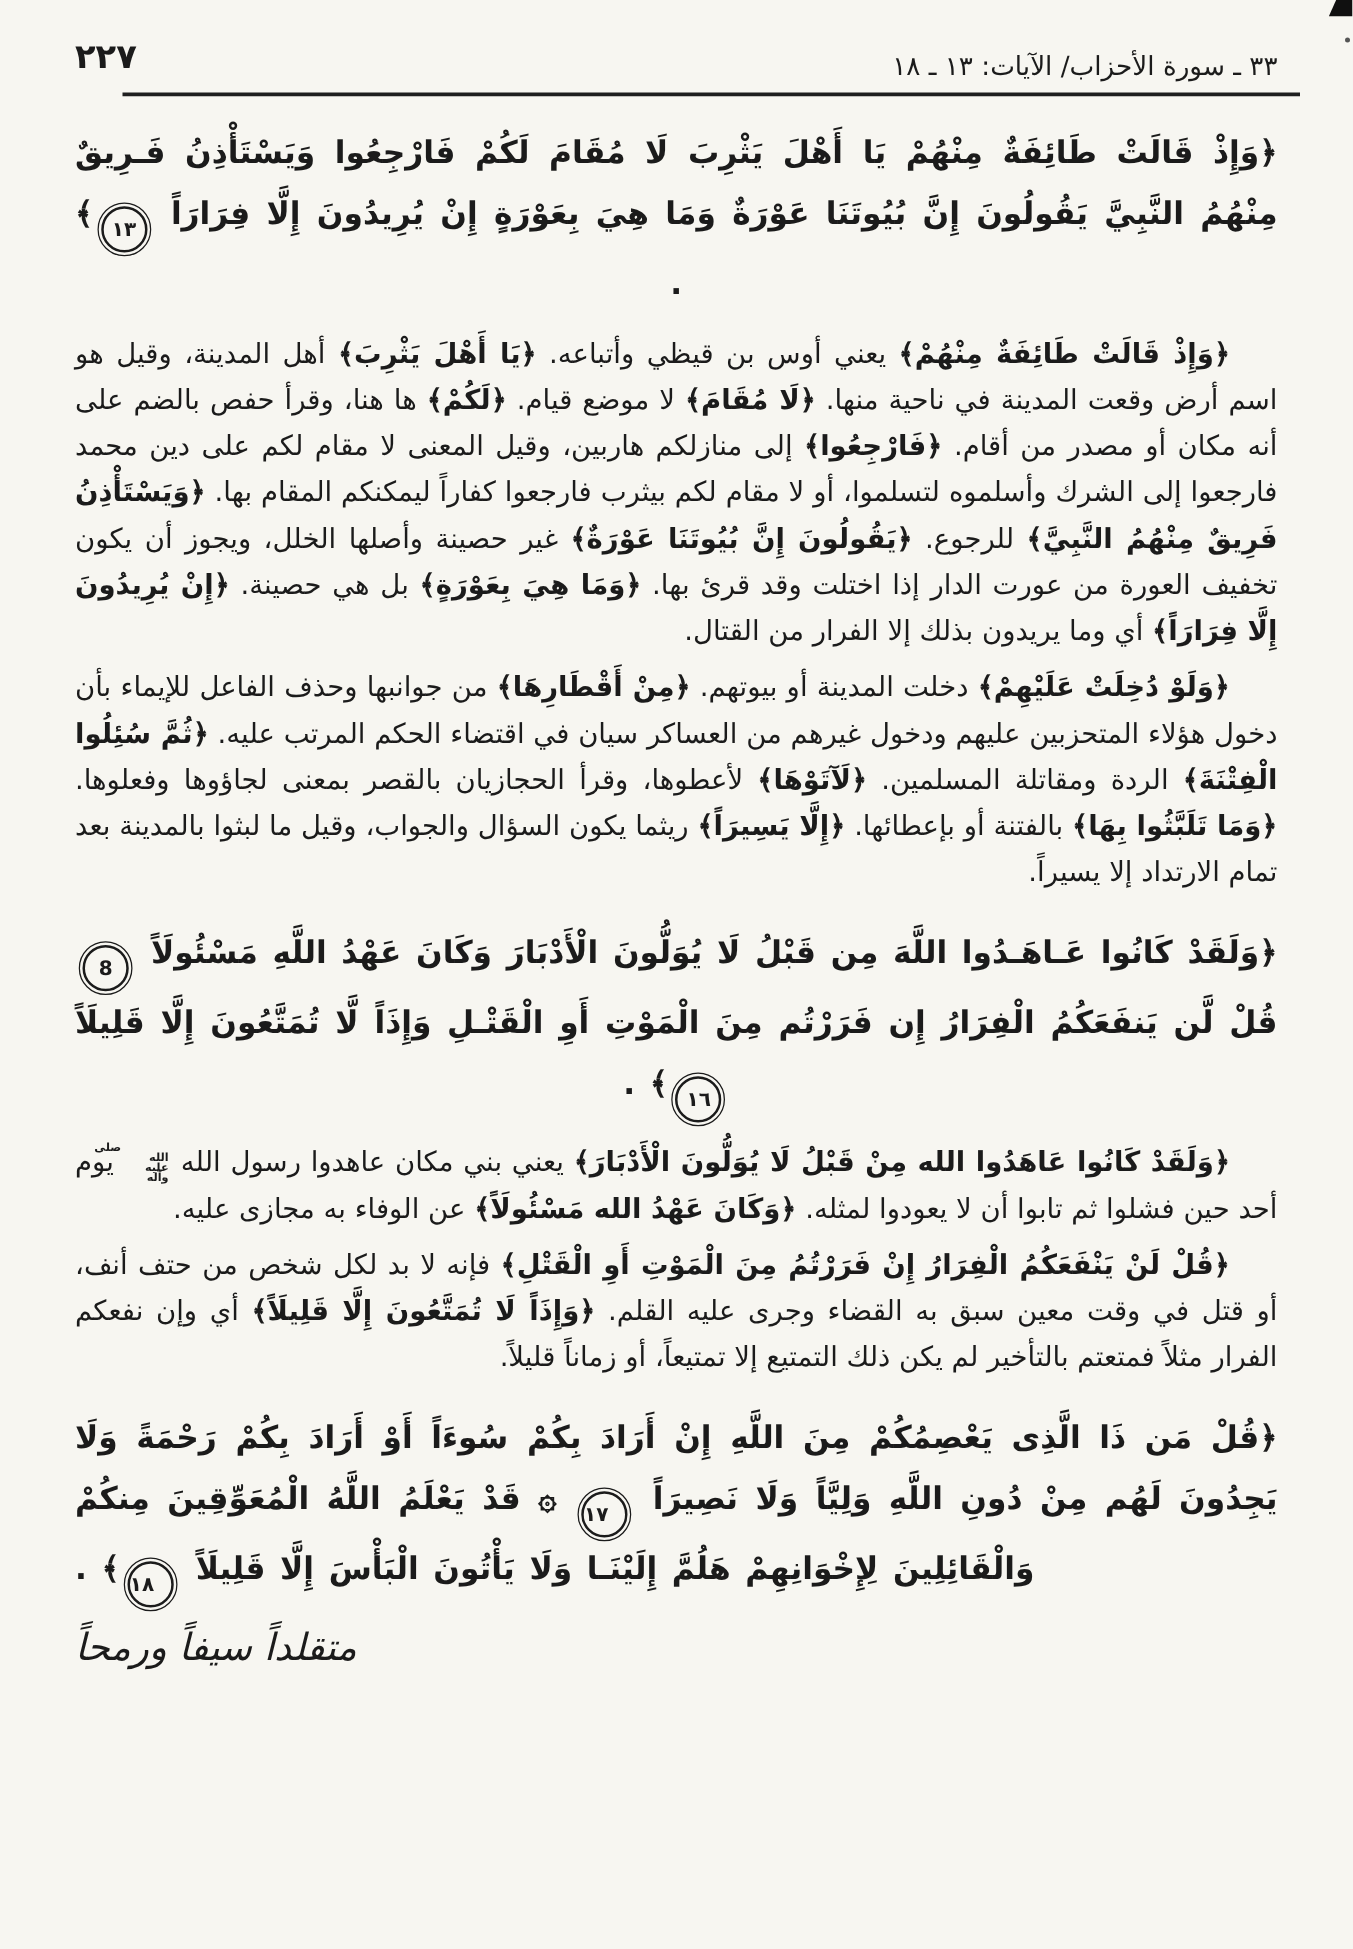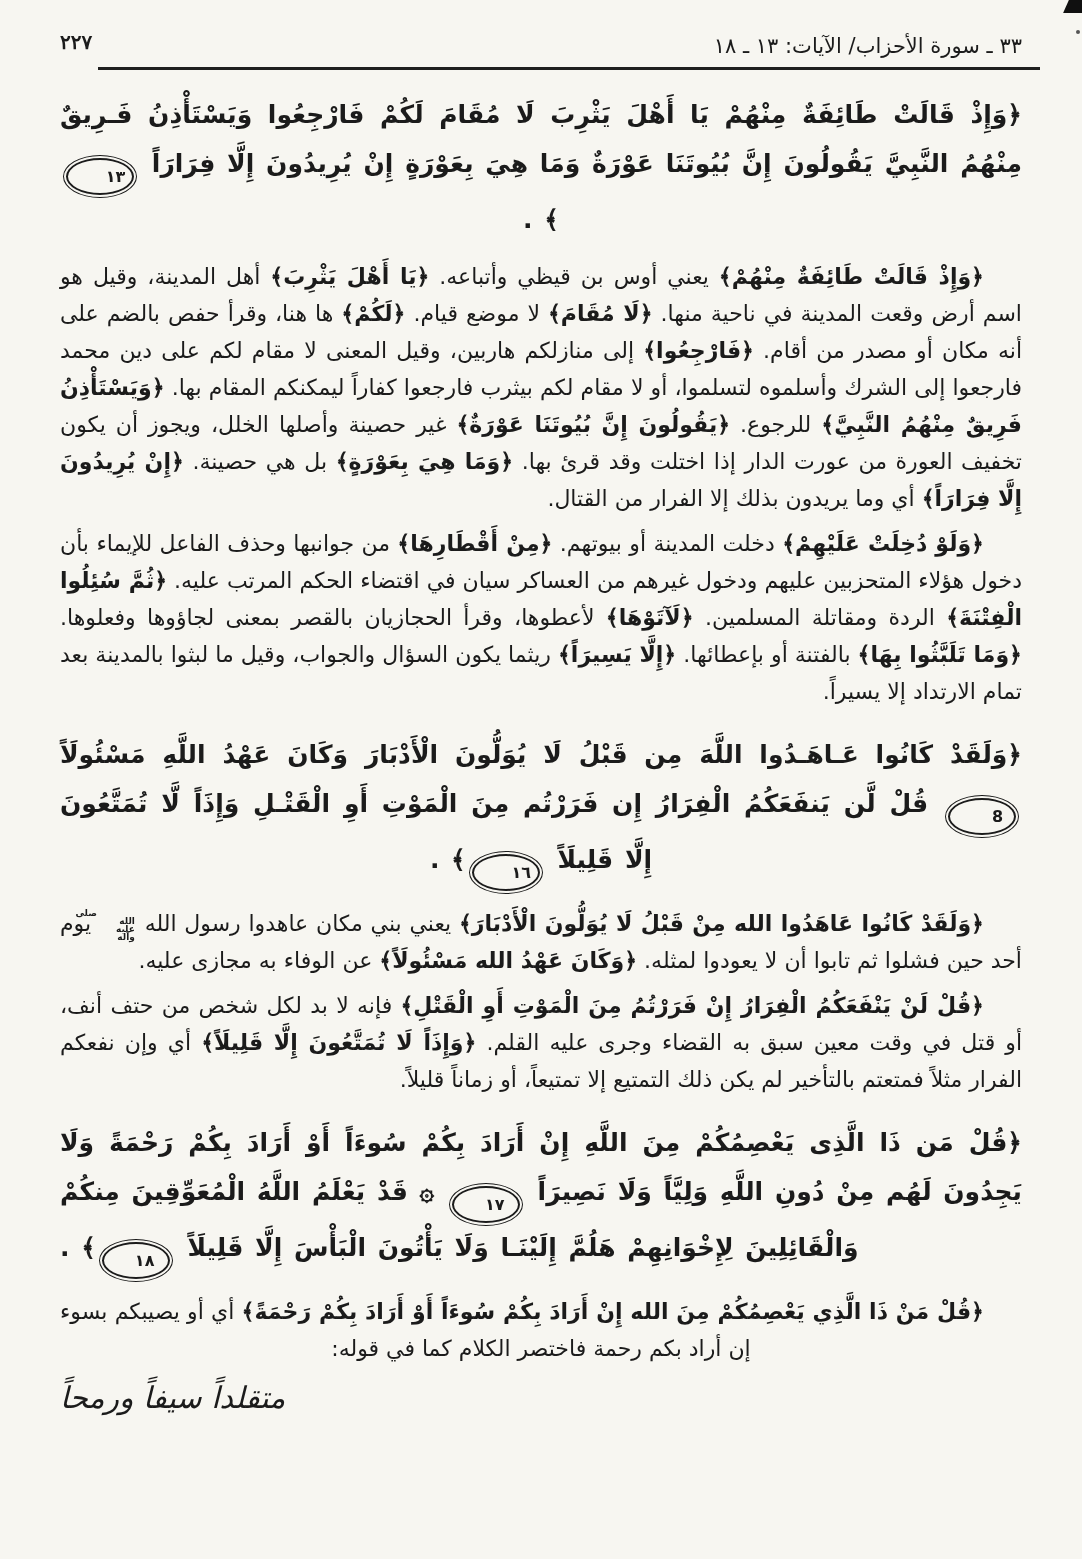--- a/index.html
+++ b/index.html
@@ -14,21 +14,21 @@
     color:#1b1b1b;
     overflow:hidden;
   }
   .corner-blot{
     position:absolute;top:0;right:0;width:22px;height:13px;
     background:#101010;transform:skewX(-24deg) translateX(6px);
   }
   .edge-speck{position:absolute;top:30px;right:2px;width:4px;height:4px;background:#555;border-radius:50%;}
   .header{display:flex;justify-content:space-between;align-items:flex-end;}
   .header-title{font-size:21px;letter-spacing:0;}
-  .page-number{font-size:20px;font-weight:bold;transform:translateY(-4px);font-family:Liberation Serif, serif;}
+  .page-number{font-size:27px;font-weight:bold;transform:translateY(-4px);}
   .rule{border-bottom:3px solid #1f1f1f;margin:9px -18px 0 38px;}
   .content{margin-top:14px;}
   .block{margin:10px 0;}
   .para{
     font-size:22px;line-height:37px;
     text-align:justify;text-indent:38px;
     margin:8px 0;
   }
   .q{font-weight:bold;}
   .verse{
@@ -41,21 +41,21 @@
   .left-last{text-align:justify;-moz-text-align-last:left;text-align-last:left;}
   .poetry{
     font-size:30px;line-height:37px;text-align:left;
     padding-right:78px;margin:12px 0 6px 0;font-style:italic;
   }
   .vnum{
     display:inline-block;width:33px;height:33px;
     border:2px solid #1b1b1b;outline:1px solid #1b1b1b;outline-offset:2px;
     border-radius:50%;
     font-size:16px;line-height:33px;text-align:right;font-weight:bold;
-    vertical-align:-10px;margin:0 6px;padding-left:31px;
+    vertical-align:-10px;margin:0 6px;
   }
   .saw{
     display:inline-block;width:34px;font-size:9px;line-height:8px;
     text-align:right;vertical-align:middle;font-weight:bold;white-space:normal;
     margin:0 2px;
   }
 </style>
 </head>
 <body>
 
@@ -68,16 +68,15 @@
   </div>
   <div class="rule"></div>
   <div class="content">
       <div class="block verse center-last"><span>﴿وَإِذْ قَالَتْ طَائِفَةٌ مِنْهُمْ يَا أَهْلَ يَثْرِبَ لَا مُقَامَ لَكُمْ فَارْجِعُوا وَيَسْتَأْذِنُ فَـرِيقٌ مِنْهُمُ النَّبِيَّ يَقُولُونَ إِنَّ بُيُوتَنَا عَوْرَةٌ وَمَا هِيَ بِعَوْرَةٍ إِنْ يُرِيدُونَ إِلَّا فِرَارَاً </span><span class="vnum">١٣</span><span>﴾ .</span></div>
       <div class="block para"><span class="q">﴿وَإِذْ قَالَتْ طَائِفَةٌ مِنْهُمْ﴾</span><span> يعني أوس بن قيظي وأتباعه. </span><span class="q">﴿يَا أَهْلَ يَثْرِبَ﴾</span><span> أهل المدينة، وقيل هو اسم أرض وقعت المدينة في ناحية منها. </span><span class="q">﴿لَا مُقَامَ﴾</span><span> لا موضع قيام. </span><span class="q">﴿لَكُمْ﴾</span><span> ها هنا، وقرأ حفص بالضم على أنه مكان أو مصدر من أقام. </span><span class="q">﴿فَارْجِعُوا﴾</span><span> إلى منازلكم هاربين، وقيل المعنى لا مقام لكم على دين محمد فارجعوا إلى الشرك وأسلموه لتسلموا، أو لا مقام لكم بيثرب فارجعوا كفاراً ليمكنكم المقام بها. </span><span class="q">﴿وَيَسْتَأْذِنُ فَرِيقٌ مِنْهُمُ النَّبِيَّ﴾</span><span> للرجوع. </span><span class="q">﴿يَقُولُونَ إِنَّ بُيُوتَنَا عَوْرَةٌ﴾</span><span> غير حصينة وأصلها الخلل، ويجوز أن يكون تخفيف العورة من عورت الدار إذا اختلت وقد قرئ بها. </span><span class="q">﴿وَمَا هِيَ بِعَوْرَةٍ﴾</span><span> بل هي حصينة. </span><span class="q">﴿إِنْ يُرِيدُونَ إِلَّا فِرَارَاً﴾</span><span> أي وما يريدون بذلك إلا الفرار من القتال.</span></div>
       <div class="block para"><span class="q">﴿وَلَوْ دُخِلَتْ عَلَيْهِمْ﴾</span><span> دخلت المدينة أو بيوتهم. </span><span class="q">﴿مِنْ أَقْطَارِهَا﴾</span><span> من جوانبها وحذف الفاعل للإيماء بأن دخول هؤلاء المتحزبين عليهم ودخول غيرهم من العساكر سيان في اقتضاء الحكم المرتب عليه. </span><span class="q">﴿ثُمَّ سُئِلُوا الْفِتْنَةَ﴾</span><span> الردة ومقاتلة المسلمين. </span><span class="q">﴿لَآتَوْهَا﴾</span><span> لأعطوها، وقرأ الحجازيان بالقصر بمعنى لجاؤوها وفعلوها. </span><span class="q">﴿وَمَا تَلَبَّثُوا بِهَا﴾</span><span> بالفتنة أو بإعطائها. </span><span class="q">﴿إِلَّا يَسِيرَاً﴾</span><span> ريثما يكون السؤال والجواب، وقيل ما لبثوا بالمدينة بعد تمام الارتداد إلا يسيراً.</span></div>
       <div class="block verse center-last"><span>﴿وَلَقَدْ كَانُوا عَـاهَـدُوا اللَّهَ مِن قَبْلُ لَا يُوَلُّونَ الْأَدْبَارَ وَكَانَ عَهْدُ اللَّهِ مَسْئُولَاً </span><span class="vnum">8</span><span> قُلْ لَّن يَنفَعَكُمُ الْفِرَارُ إِن فَرَرْتُم مِنَ الْمَوْتِ أَوِ الْقَتْـلِ وَإِذَاً لَّا تُمَتَّعُونَ إِلَّا قَلِيلَاً </span><span class="vnum">١٦</span><span>﴾ .</span></div>
       <div class="block para"><span class="q">﴿وَلَقَدْ كَانُوا عَاهَدُوا الله مِنْ قَبْلُ لَا يُوَلُّونَ الْأَدْبَارَ﴾</span><span> يعني بني مكان عاهدوا رسول الله </span><span class="saw">صلى الله عليه وآله</span><span> يوم أحد حين فشلوا ثم تابوا أن لا يعودوا لمثله. </span><span class="q">﴿وَكَانَ عَهْدُ الله مَسْئُولَاً﴾</span><span> عن الوفاء به مجازى عليه.</span></div>
       <div class="block para"><span class="q">﴿قُلْ لَنْ يَنْفَعَكُمُ الْفِرَارُ إِنْ فَرَرْتُمُ مِنَ الْمَوْتِ أَوِ الْقَتْلِ﴾</span><span> فإنه لا بد لكل شخص من حتف أنف، أو قتل في وقت معين سبق به القضاء وجرى عليه القلم. </span><span class="q">﴿وَإِذَاً لَا تُمَتَّعُونَ إِلَّا قَلِيلَاً﴾</span><span> أي وإن نفعكم الفرار مثلاً فمتعتم بالتأخير لم يكن ذلك التمتيع إلا تمتيعاً، أو زماناً قليلاً.</span></div>
       <div class="block verse left-last"><span>﴿قُلْ مَن ذَا الَّذِى يَعْصِمُكُمْ مِنَ اللَّهِ إِنْ أَرَادَ بِكُمْ سُوءَاً أَوْ أَرَادَ بِكُمْ رَحْمَةً وَلَا يَجِدُونَ لَهُم مِنْ دُونِ اللَّهِ وَلِيَّاً وَلَا نَصِيرَاً </span><span class="vnum">١٧</span><span> ۞ قَدْ يَعْلَمُ اللَّهُ الْمُعَوِّقِينَ مِنكُمْ وَالْقَائِلِينَ لِإِخْوَانِهِمْ هَلُمَّ إِلَيْنَـا وَلَا يَأْتُونَ الْبَأْسَ إِلَّا قَلِيلَاً </span><span class="vnum">١٨</span><span>﴾ .</span></div>
-      <div class="block para center-last"><span class="q">﴿قُلْ مَنْ ذَا الَّذِي يَعْصِمُكُمْ مِنَ الله إِنْ أَرَادَ بِكُمْ سُوءَاً أَوْ أَرَادَ بِكُمْ رَحْمَةً﴾</span><span> أي أو يصيبكم بسوء إن أراد بكم رحمة فاختصر الكلام كما في قوله:</span></div>
       <div class="block poetry"><span>متقلداً سيفاً ورمحاً</span></div>
     </div>
 </div>
 
 </body></html>

